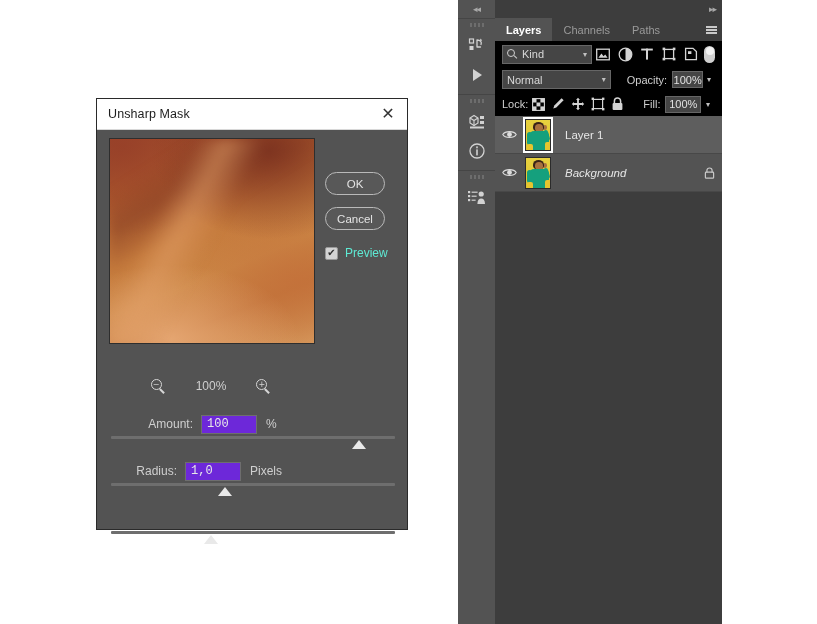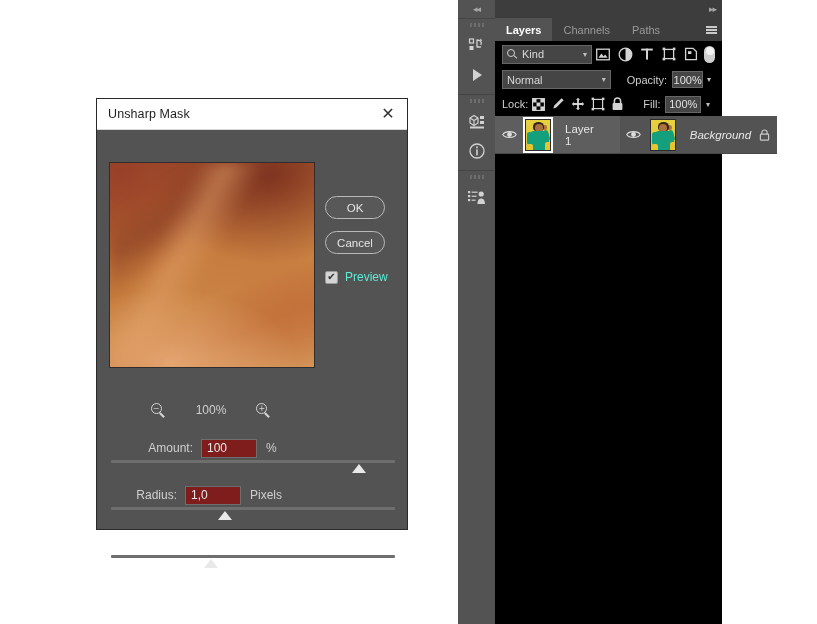--- a/index.html
+++ b/index.html
@@ -24,21 +24,21 @@
     display:flex;align-items:center;justify-content:space-between;
     padding:0 10px 0 11px;box-sizing:border-box;
     border-bottom:1px solid #d8d8d8;
   }
   #usm-title{font-size:12.5px;color:#1d1d1d;letter-spacing:.1px;}
   #usm-close{
     font-size:16px;color:#333;line-height:1;cursor:pointer;
     width:18px;height:18px;display:flex;align-items:center;justify-content:center;
     font-family:"DejaVu Sans",sans-serif;font-weight:300;
   }
-  #usm-body{position:relative;height:368px;margin-top:24px;}
+  #usm-body{position:relative;height:368px;}
 
   
   #usm-preview{
     position:absolute;left:12px;top:8px;width:204px;height:204px;
     border:1px solid #2e2e2e;
     overflow:hidden;
     background:#b5702f;
   }
   #usm-preview .g1{position:absolute;inset:0;
     background:
@@ -98,24 +98,24 @@
     font-family:"DejaVu Sans",sans-serif;
   }
 
   
   .param-row{position:absolute;left:0;width:312px;height:22px;display:flex;align-items:center;}
   .param-label{
     width:80px;text-align:right;font-size:12px;color:#cfcfcf;
     margin-right:8px;box-sizing:border-box;
   }
   .param-input{
-    width:56px;height:19px;background:#7f1d1d;
+    width:56px;height:19px;background:#6d28d9;
     border:1px solid #6e6e6e;color:#e8e8e8;font-size:12px;
     display:flex;align-items:center;padding-left:5px;box-sizing:border-box;
-    font-family:Liberation Sans, sans-serif;
+    font-family:Liberation Mono, monospace;
   }
   .param-input.focused{border:1px solid #2b6fd0;}
   .param-unit{font-size:12px;color:#cfcfcf;margin-left:9px;}
 
   .slider-track{
     position:absolute;height:3px;background:#6e6e6e;border-radius:1px;
     left:14px;width:284px;
   }
   .slider-thumb{
     position:absolute;width:0;height:0;
@@ -221,21 +221,21 @@
   }
   .stepper{width:14px;height:17px;display:flex;align-items:center;justify-content:center;
     font-size:8px;color:#c0c0c0;cursor:pointer;}
 
   
   #lock-row{height:24px;display:flex;align-items:center;padding:0 7px;box-sizing:border-box;}
   .lock-icon{width:20px;height:20px;display:flex;align-items:center;justify-content:center;
     cursor:pointer;color:#d4d4d4;}
 
   
-  #layer-list{flex:1;display:flex;flex-direction:row;min-height:0;}
+  #layer-list{flex:1;display:flex;flex-direction:column;min-height:0;}
   .layer-row{
     height:38px;display:flex;align-items:center;
     border-bottom:1px solid #484848;box-sizing:border-box;
     background:#535353;cursor:pointer;
   }
   .layer-row.selected{background:#5e5e5e;}
   .eye-cell{width:28px;display:flex;align-items:center;justify-content:center;flex:0 0 auto;cursor:pointer;}
   .thumb{
     width:26px;height:32px;flex:0 0 auto;position:relative;overflow:hidden;
     background:#e3c93a;border:1px solid #2b2b2b;box-sizing:border-box;

